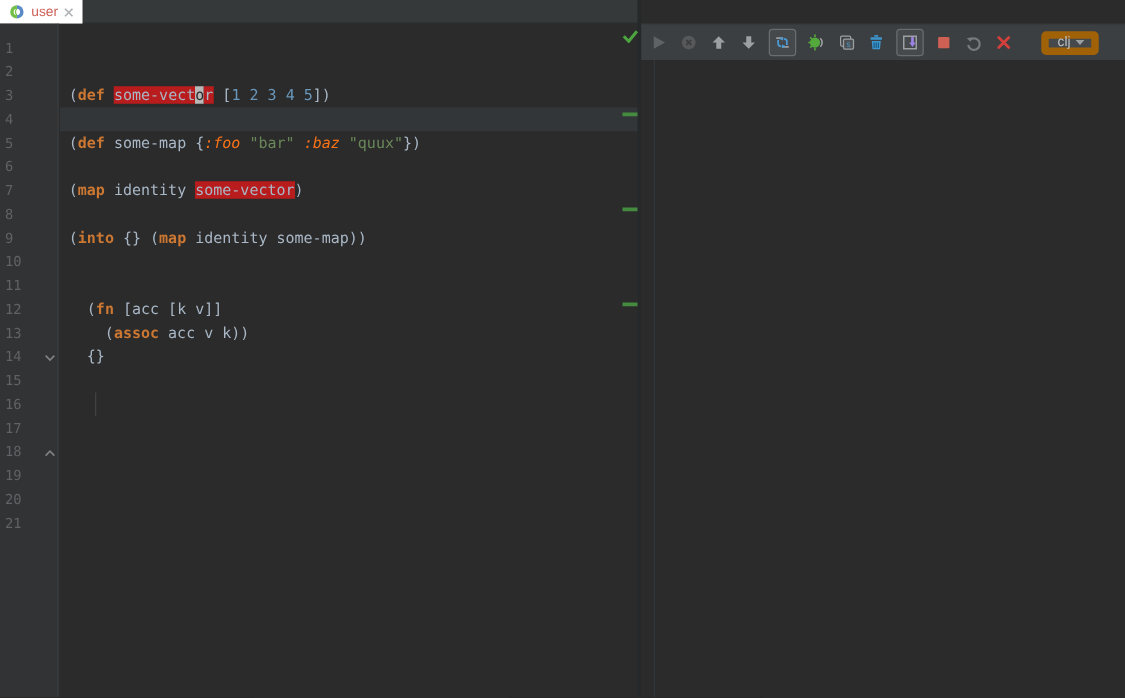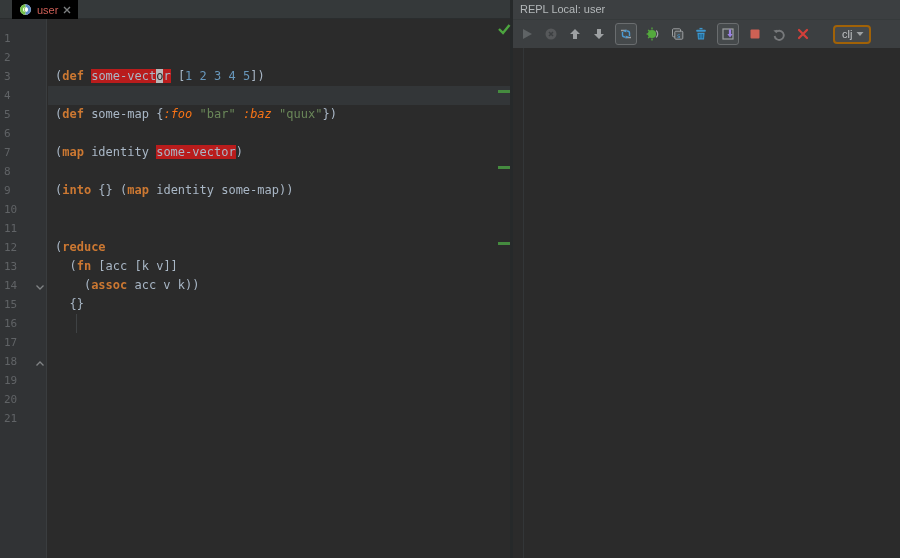--- a/index.html
+++ b/index.html
@@ -3,21 +3,21 @@
 <meta charset="utf-8">
 <style>
   html,body{margin:0;padding:0;background:#2b2b2b;}
   *{box-sizing:border-box;}
   .app{position:relative;width:900px;height:558px;background:#2b2b2b;overflow:hidden;
        font-family:"Liberation Sans",sans-serif;font-size:11px;color:#a9b7c6;}
 
   
   .editor-pane{position:absolute;left:0;top:0;width:511px;height:558px;}
   .tab-bar{position:absolute;left:0;top:0;right:0;height:19px;background:#35393a;border-bottom:1px solid #2a2d2e;}
-  .tab{display:inline-flex;align-items:center;height:19px;padding:0 7px;gap:5px;background:#000000;cursor:default;margin-left:12px;}
+  .tab{display:inline-flex;align-items:center;height:19px;padding:0 7px;gap:5px;background:#ffffff;cursor:default;}
   .tab-label{color:#d05f57;font-size:11px;}
   .tab-close{display:inline-flex;opacity:.8;}
   .editor-body{position:absolute;left:0;top:19px;right:0;bottom:0;background:#2b2b2b;}
   .gutter{position:absolute;left:0;top:0;bottom:0;width:47px;background:#313335;border-right:1px solid #3a3d3f;padding-top:10px;}
   .line-number{height:19px;line-height:19px;padding-left:4px;color:#606366;
                font-family:"DejaVu Sans Mono",monospace;font-size:11px;}
   .fold-marker{position:absolute;left:35px;width:11px;height:8px;color:#808385;}
   .current-line{position:absolute;left:48px;right:0;height:19px;background:#333638;}
   .code-lines{position:absolute;left:48px;right:14px;top:0;bottom:0;padding-top:10px;z-index:1;}
   .code-line{height:19px;line-height:19px;padding-left:7px;white-space:pre;
@@ -36,21 +36,21 @@
 
   
   .repl-pane{position:absolute;left:513px;top:0;width:387px;height:558px;background:#2b2b2b;}
   .repl-header{position:absolute;left:0;top:0;right:0;height:19px;background:#3c3f41;
                line-height:19px;padding-left:7px;color:#b4b8ba;}
   .repl-toolbar{position:absolute;left:0;top:19px;right:0;height:29px;background:#3c3f41;
                 border-top:1px solid #363a3b;display:flex;align-items:center;gap:8px;padding-left:6px;}
   .tb-btn{width:16px;height:16px;display:inline-flex;align-items:center;justify-content:center;cursor:pointer;flex:0 0 auto;}
   .tb-toggle{width:22px;height:22px;border:1px solid #6a6d6f;border-radius:3px;background:#45494b;
              display:inline-flex;align-items:center;justify-content:center;cursor:pointer;flex:0 0 auto;}
-  .mode-select{margin-left:14px;height:19px;min-width:36px;padding:0 5px 0 7px;border:2px solid #a16207;border-radius:4px;
+  .mode-select{margin-left:14px;height:19px;min-width:36px;padding:0 5px 0 7px;border:6px solid #a16207;border-radius:4px;
                background:#46494b;display:inline-flex;align-items:center;gap:4px;color:#bfc2c4;cursor:pointer;}
   .repl-content{position:absolute;left:0;top:48px;right:0;bottom:0;background:#2b2b2b;}
   .repl-content-line{position:absolute;left:10px;top:0;bottom:0;width:1px;background:#333638;}
 </style>
 </head>
 <body>
 
 <div class="app">
 
   <div class="editor-pane">
@@ -110,21 +110,20 @@
           <div class="code-line"></div>
           <div class="code-line"><span class="tk-d">(</span><span class="tk-f">def</span><span class="tk-d"> </span><span class="tk-hl">some-vect</span><span class="tk-cur">o</span><span class="tk-hl">r</span><span class="tk-d"> [</span><span class="tk-n">1</span><span class="tk-d"> </span><span class="tk-n">2</span><span class="tk-d"> </span><span class="tk-n">3</span><span class="tk-d"> </span><span class="tk-n">4</span><span class="tk-d"> </span><span class="tk-n">5</span><span class="tk-d">])</span></div>
           <div class="code-line"></div>
           <div class="code-line"><span class="tk-d">(</span><span class="tk-f">def</span><span class="tk-d"> some-map {</span><span class="tk-k">:foo</span><span class="tk-d"> </span><span class="tk-s">"bar"</span><span class="tk-d"> </span><span class="tk-k">:baz</span><span class="tk-d"> </span><span class="tk-s">"quux"</span><span class="tk-d">})</span></div>
           <div class="code-line"></div>
           <div class="code-line"><span class="tk-d">(</span><span class="tk-f">map</span><span class="tk-d"> identity </span><span class="tk-hl">some-vector</span><span class="tk-d">)</span></div>
           <div class="code-line"></div>
           <div class="code-line"><span class="tk-d">(</span><span class="tk-f">into</span><span class="tk-d"> {} (</span><span class="tk-f">map</span><span class="tk-d"> identity some-map))</span></div>
           <div class="code-line"></div>
           <div class="code-line"></div>
-          <div class="code-line"><span class="tk-d">(</span><span class="tk-f">reduce</span></div>
           <div class="code-line"><span class="tk-d">  (</span><span class="tk-f">fn</span><span class="tk-d"> [acc [k v]]</span></div>
           <div class="code-line"><span class="tk-d">    (</span><span class="tk-f">assoc</span><span class="tk-d"> acc v k))</span></div>
           <div class="code-line"><span class="tk-d">  {}</span></div>
           <div class="code-line"></div>
           <div class="code-line"></div>
           <div class="code-line"></div>
           <div class="indent-guide" style="top: 295px; left: 28px;"></div>
         </div>
       <div class="stripe">
         <span class="stripe-check">
@@ -133,21 +132,20 @@
             </svg>
         </span>
         <span id="stripe-marks"><div class="stripe-mark" style="top: 71px;"></div><div class="stripe-mark" style="top: 147px;"></div><div class="stripe-mark" style="top: 223px;"></div></span>
       </div>
     </div>
   </div>
 
   <div class="pane-divider"></div>
 
   <div class="repl-pane">
-    <div class="repl-header">REPL Local: user</div>
 
     <div class="repl-toolbar">
       <span class="tb-btn">
         <svg width="16" height="16" viewBox="0 0 16 16">
             <path d="M4 3l9 5-9 5z" fill="#5f6365"></path>
           </svg>
       </span>
       <span class="tb-btn">
         <svg width="16" height="16" viewBox="0 0 16 16">
             <circle cx="8" cy="8" r="5.5" fill="#56585a"></circle>

